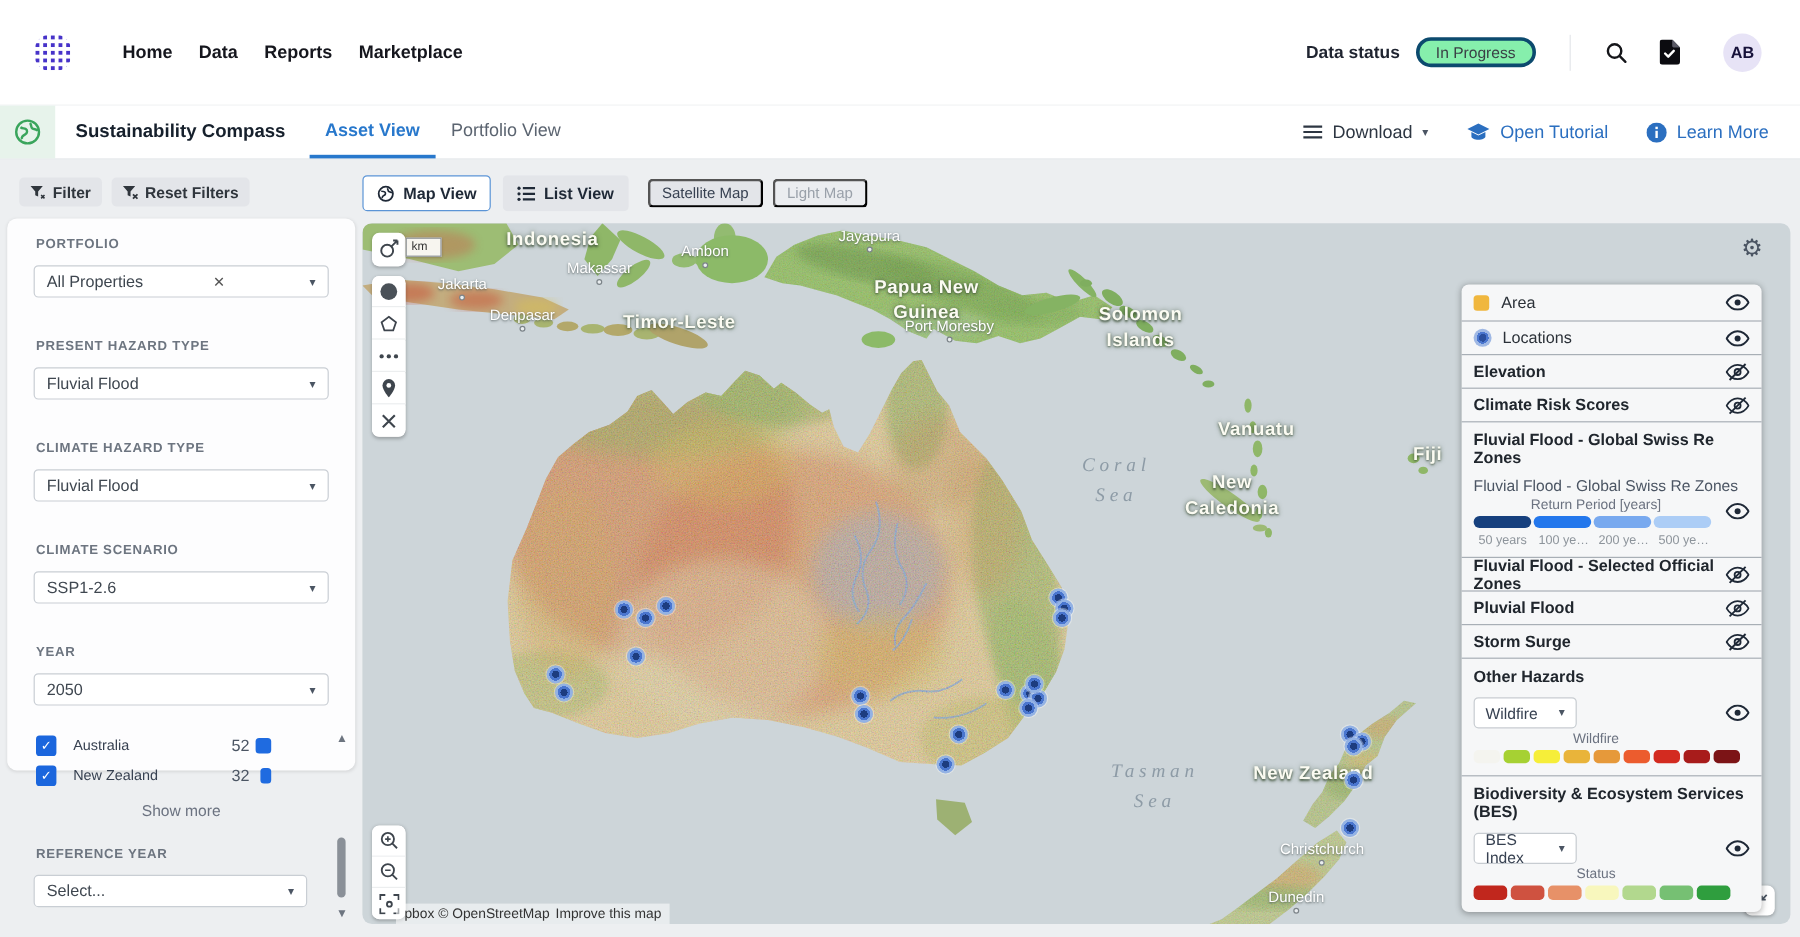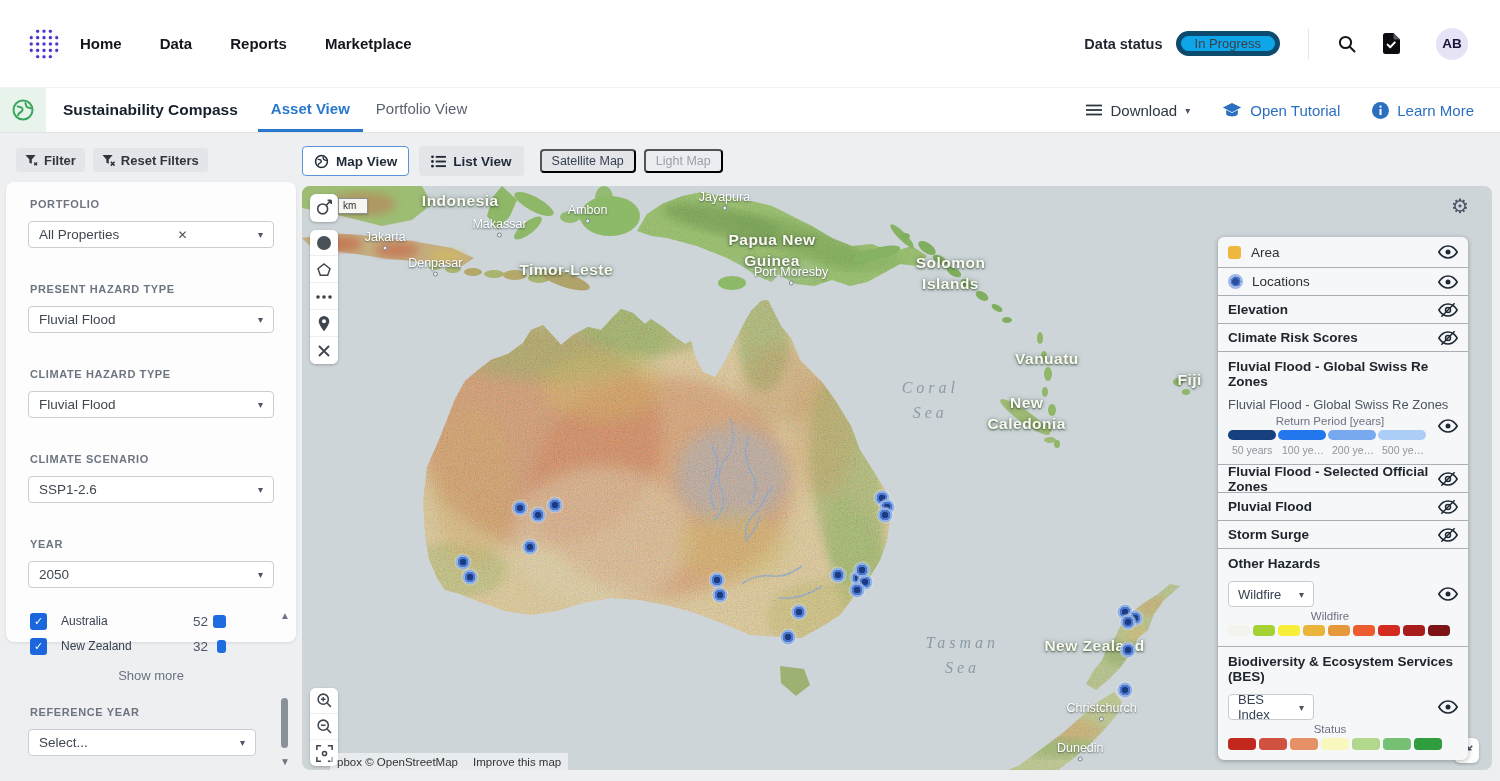--- a/index.html
+++ b/index.html
@@ -2,25 +2,25 @@
 <html><head>
 <meta charset="utf-8">
 <style>
   * { margin:0; padding:0; box-sizing:border-box; }
   html,body { width:1500px; height:781px; font-family:"Liberation Sans",sans-serif; background:#edeff1; overflow:hidden; }
   .page { position:relative; width:1500px; height:781px; }
 
   
   .topnav { position:absolute; top:0; left:0; width:1500px; height:87px; background:#fff; display:flex; align-items:center; padding:0 32px 0 28px; z-index:30; }
   .logo { width:32px; height:32px; border-radius:50%; background-image:radial-gradient(circle,#4733c9 1.7px,transparent 1.9px); background-size:6.4px 6.4px; background-position:center; cursor:pointer; }
-  .topnav-items { display:flex; gap:38px; margin-left:20px; }
+  .topnav-items { display:flex; gap:22px; margin-left:42px; }
   .topnav-item { font-size:15px; font-weight:700; color:#15161d; cursor:pointer; }
   .topnav-right { margin-left:auto; display:flex; align-items:center; }
   .data-status { font-size:14.5px; font-weight:700; color:#1f2430; }
-  .status-badge { margin-left:13px; height:25px; padding:0 14px; display:flex; align-items:center; background:#0ea5e9; border:5px solid #0c4a6e; border-radius:13px; font-size:13px; color:#3a3f45; }
+  .status-badge { margin-left:13px; height:25px; padding:0 14px; display:flex; align-items:center; background:#86efac; border:3px solid #0c4a6e; border-radius:13px; font-size:13px; color:#3a3f45; }
   .nav-divider { width:1px; height:30px; background:#e4e7ea; margin:0 24px 0 28px; }
   .icon-btn { background:none; border:none; cursor:pointer; display:flex; align-items:center; justify-content:center; padding:4px; }
   .avatar { width:32px; height:32px; border-radius:50%; background:#e7e3f6; color:#17123a; font-size:13.5px; font-weight:700; display:flex; align-items:center; justify-content:center; margin-left:18px; cursor:pointer; }
   .doc-btn { margin:0 14px 0 18px; }
 
   
   .appbar { position:absolute; top:87px; left:0; width:1500px; height:46px; background:#fff; border-top:1px solid #f1f2f4; border-bottom:1px solid #e2e5e8; display:flex; align-items:stretch; z-index:29; }
   .app-logo-cell { width:46px; background:#e7f3eb; display:flex; align-items:center; justify-content:center; }
   .app-title { font-size:15.5px; font-weight:700; color:#16202c; align-self:center; margin-left:17px; }
   .app-tabs { display:flex; margin-left:20px; }
@@ -68,21 +68,21 @@
   .city-label { display:flex; flex-direction:column; align-items:center; gap:2px; color:#fff; font-size:12.5px; text-shadow:0 1px 2px rgba(70,80,80,.9); }
   .city-dot { width:5px; height:5px; border-radius:50%; background:#e9edef; border:1px solid #7c8489; }
   .marker { position:absolute; width:15px; height:15px; border-radius:50%; transform:translate(-50%,-50%); background:radial-gradient(circle,#1d3c7f 0 3px,#4a76cf 3px 5.2px,#93b2e4 5.2px 7.5px); box-shadow:0 0 0 1px rgba(255,255,255,.35); z-index:4; cursor:pointer; }
 
   .map-ctl { position:absolute; background:#fff; border:none; border-radius:6px; box-shadow:0 1px 3px rgba(0,0,0,.25); display:flex; align-items:center; justify-content:center; cursor:pointer; z-index:6; }
   .draw-col { position:absolute; left:8px; top:44px; width:28px; display:flex; flex-direction:column; gap:1px; background:#fff; border-radius:6px; box-shadow:0 1px 3px rgba(0,0,0,.25); overflow:hidden; z-index:6; }
   .draw-btn { width:28px; height:26px; background:#fff; border:none; border-bottom:1px solid #eceeef; display:flex; align-items:center; justify-content:center; cursor:pointer; }
   .draw-btn:last-child { border-bottom:none; }
   .zoom-col { position:absolute; left:8px; top:502px; width:28px; display:flex; flex-direction:column; background:#fff; border-radius:6px; box-shadow:0 1px 3px rgba(0,0,0,.25); overflow:hidden; z-index:6; }
   .scale-box { position:absolute; left:36px; top:12px; width:30px; height:16px; background:rgba(255,255,255,.9); border:1px solid #8b9094; box-shadow:0 1px 2px rgba(0,0,0,.2); font-size:10px; color:#333; padding:1px 4px; z-index:6; }
-  .attribution { position:absolute; left:28px; bottom:0; height:17px; background:rgba(255,255,255,.55); display:flex; align-items:center; gap:15px; padding:0 7px; font-size:11.5px; color:#333; z-index:6; }
+  .attribution { position:absolute; left:28px; bottom:0; height:17px; background:rgba(255,255,255,.55); display:flex; align-items:center; gap:5px; padding:0 7px; font-size:11.5px; color:#333; z-index:6; }
   .attribution span.link { cursor:pointer; }
   .gear { position:absolute; right:23px; top:8px; font-size:20px; color:#4b5563; cursor:pointer; z-index:6; }
   .collapse-btn { right:13px; bottom:7px; width:25px; height:25px; }
 
   
   .legend-panel { position:absolute; top:51px; right:24px; width:250px; background:#f6f7f8; border-radius:6px; box-shadow:0 1px 5px rgba(0,0,0,.3); z-index:7; font-size:13.5px; color:#2b3138; }
   .leg-row { display:flex; align-items:center; padding:0 10px; height:28px; border-bottom:1px solid #a8afb6; }
   .leg-row.taller { height:31px; }
   .leg-row .lbl { flex:1; }
   .leg-row.bold .lbl, .leg-header { font-weight:700; color:#20262d; }

